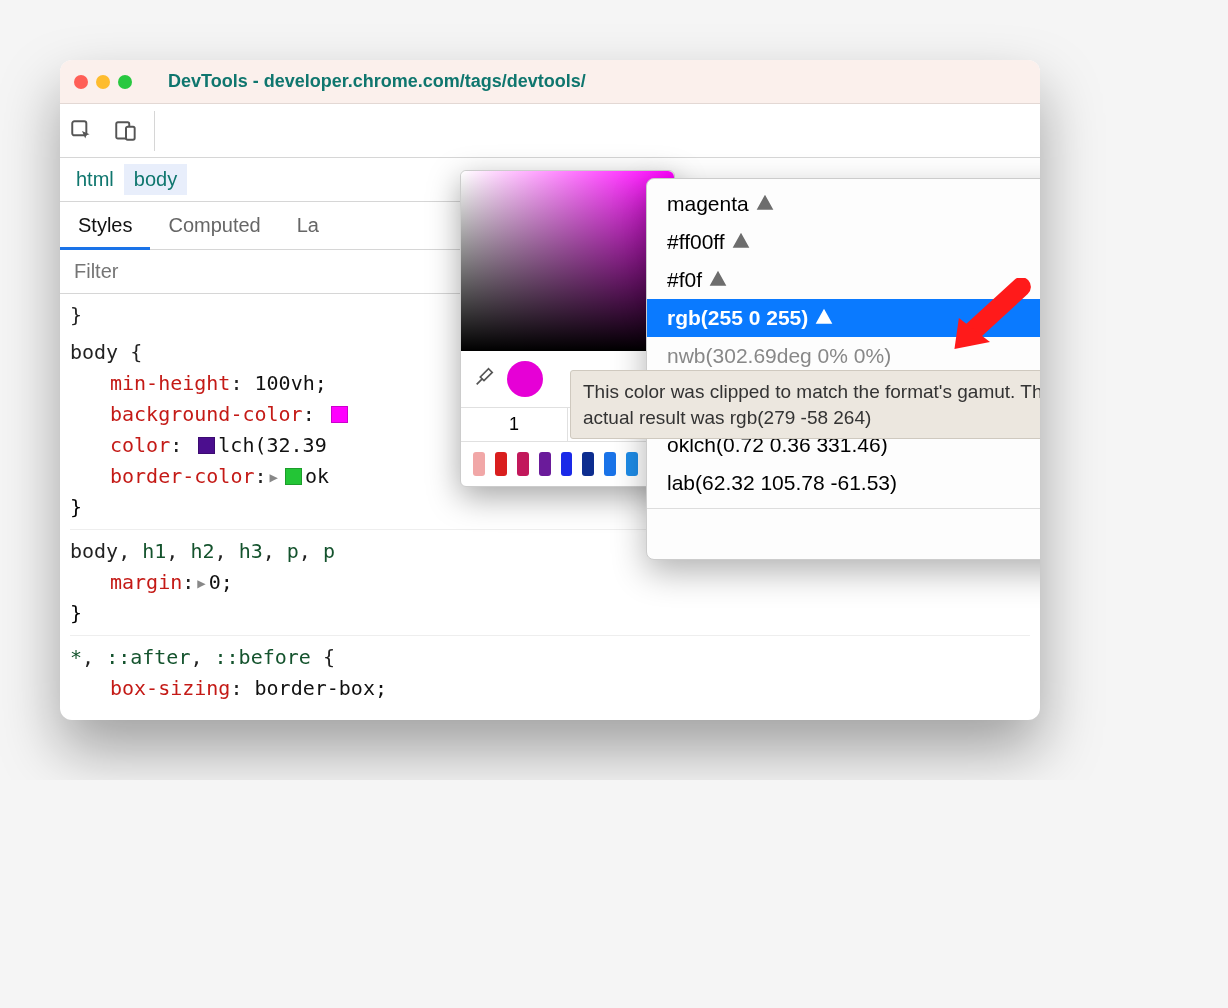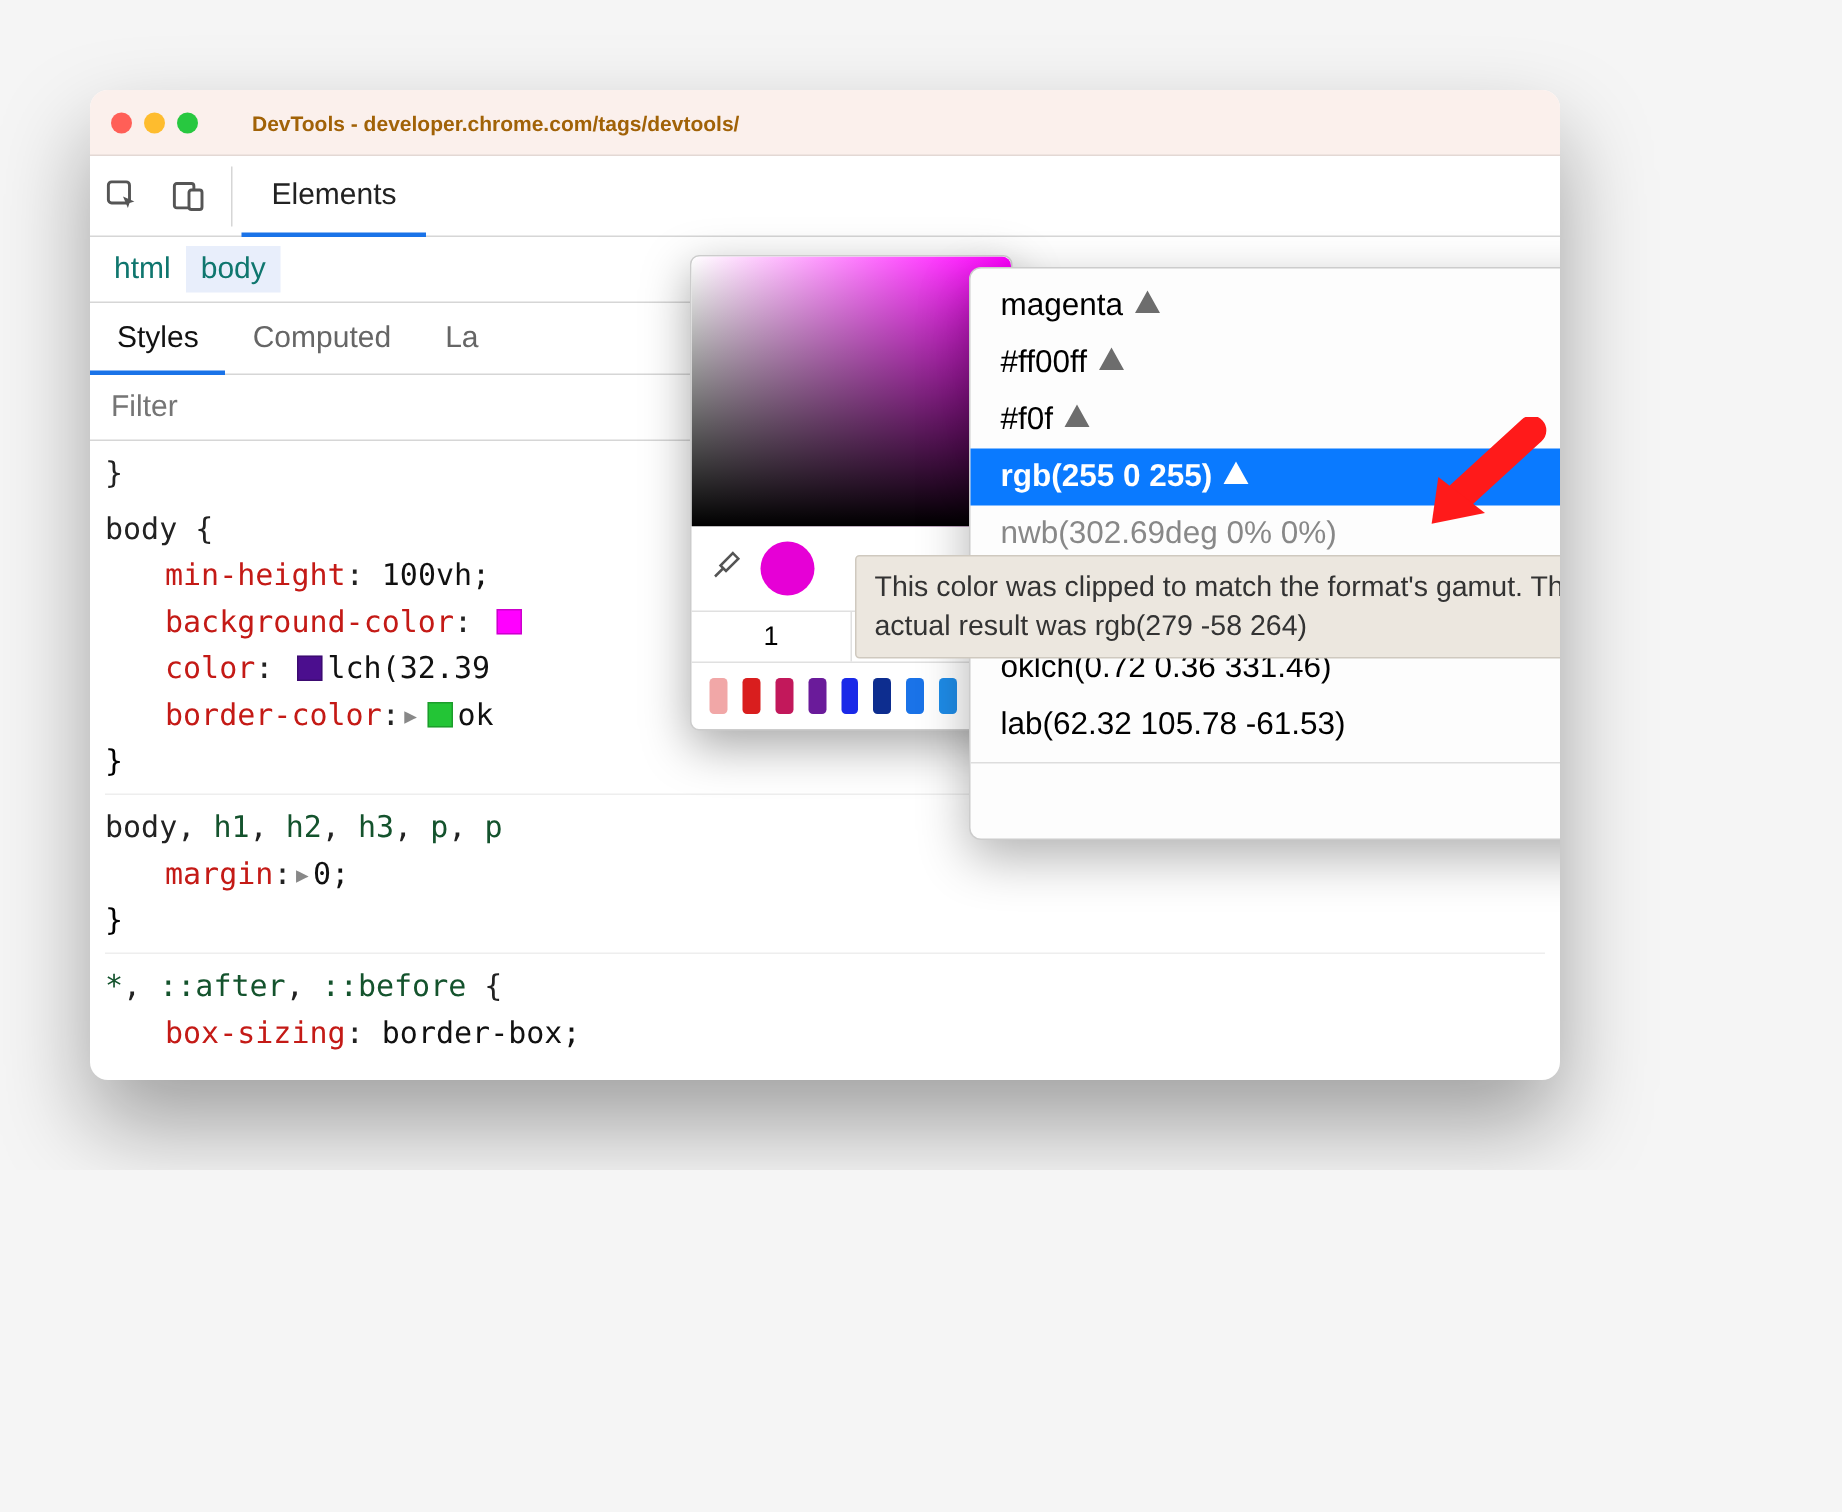--- a/index.html
+++ b/index.html
@@ -24,21 +24,21 @@
     align-items: center;
     padding: 0 14px;
     gap: 8px;
     border-bottom: 1px solid #e3d8d4;
   }
   .traffic-lights { display: flex; gap: 8px; margin-right: 28px; }
   .tl { width: 14px; height: 14px; border-radius: 50%; }
   .tl.red { background: #ff5f57; }
   .tl.yellow { background: #febc2e; }
   .tl.green { background: #28c840; }
-  .title { font-weight: 600; font-size: 14px; color: #a16207; }
+  .title { font-weight: 600; font-size: 18px; color: #0f766e; }
   .toolbar {
     display: flex;
     align-items: center;
     border-bottom: 1px solid #d6d6d6;
     height: 54px;
   }
   .tool-btn {
     width: 44px; height: 44px;
     display: flex; align-items: center; justify-content: center;
     color: #555;
@@ -163,23 +163,20 @@
         <path d="M12 12 l7 3 -3 1 -1 3 z" fill="#555" stroke="none"></path>
       </svg>
     </div>
     <div class="tool-btn">
       <svg width="26" height="26" viewBox="0 0 24 24" fill="none" stroke="#555" stroke-width="1.8">
         <rect x="3" y="4" width="12" height="15" rx="1.5"></rect>
         <rect x="12" y="8" width="8" height="12" rx="1.5" fill="#fff"></rect>
       </svg>
     </div>
     <div class="vdiv"></div>
-    <div class="tab active">
-      <span>Elements</span>
-    </div>
   </div>
 
   <div class="breadcrumb">
     <span class="crumb">html</span>
     <span class="crumb active">body</span>
   </div>
 
   <div class="subtabs">
     <div class="subtab active">
         <span>Styles</span>

